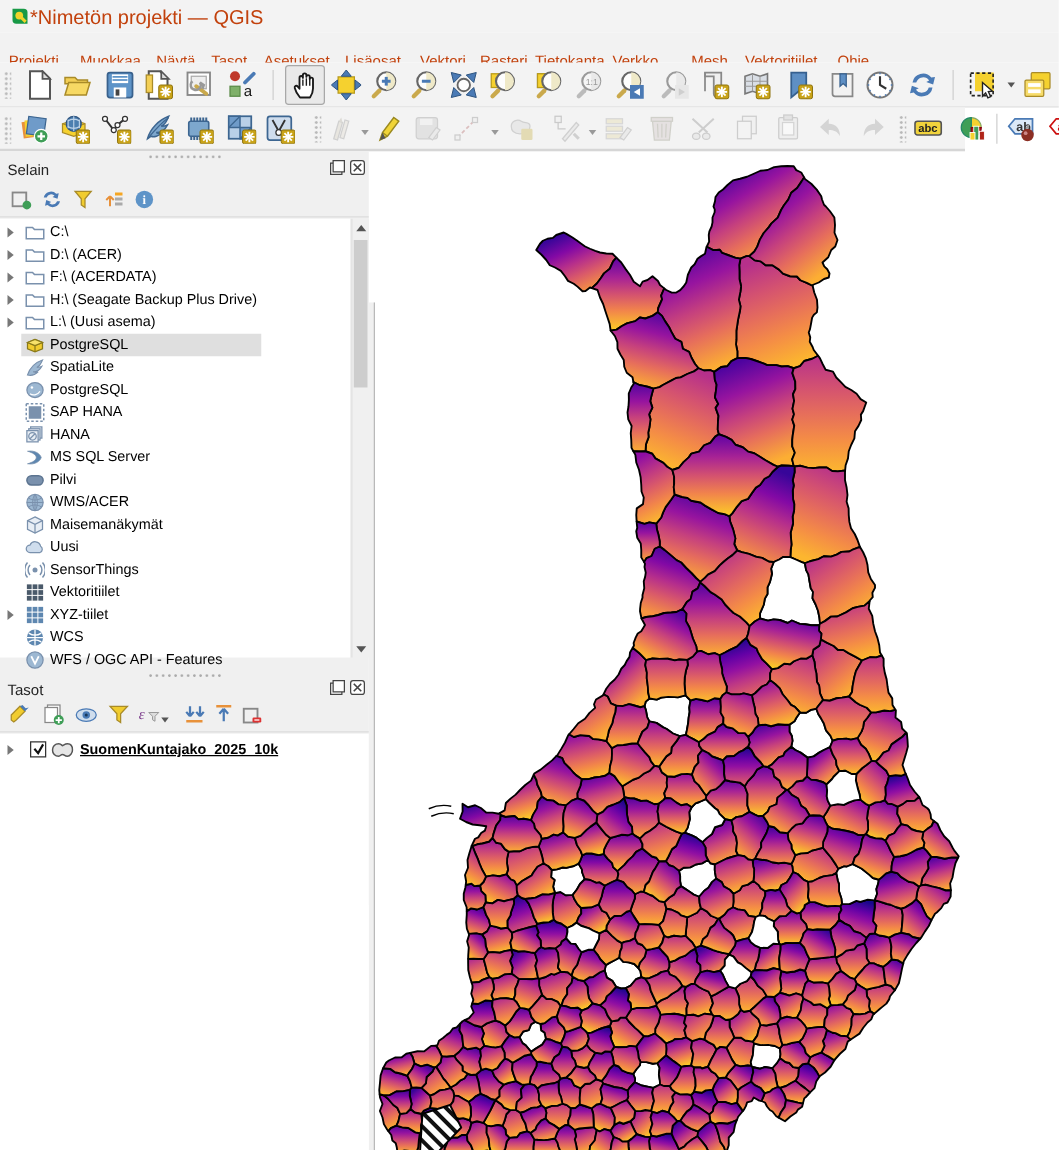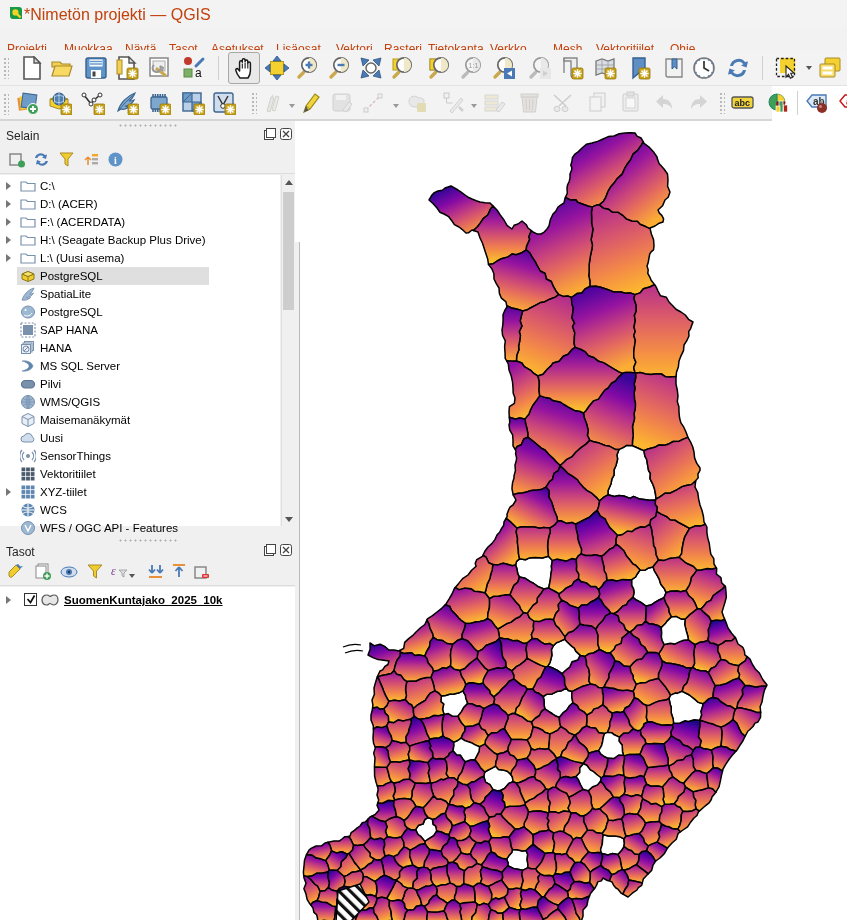--- a/index.html
+++ b/index.html
@@ -608,21 +608,21 @@
       </svg>
       <div class="trow" style="left:40px;top:236px">MS SQL Server</div>
       <svg style="position:absolute;left:20px;top:255px" width="16" height="16" viewBox="0 0 16 16">
         <rect x="1.5" y="4.5" width="13" height="7.5" rx="3.75" fill="#7a91ad" stroke="#5c7490" stroke-width="1.2"></rect>
       </svg>
       <div class="trow" style="left:40px;top:254px">Pilvi</div>
       <svg style="position:absolute;left:20px;top:273px" width="16" height="16" viewBox="0 0 16 16">
         <circle cx="8" cy="8" r="6.5" fill="#9db8d2" stroke="#7a91ad"></circle>
         <path d="M8 1.5v13M1.5 8h13M3 4.5c3 2 7 2 10 0M3 11.5c3-2 7-2 10 0M8 1.5c-2.5 3-2.5 10 0 13M8 1.5c2.5 3 2.5 10 0 13" fill="none" stroke="#7a91ad" stroke-width="0.8"></path>
       </svg>
-      <div class="trow" style="left:40px;top:272px">WMS/QGIS</div>
+      <div class="trow" style="left:40px;top:272px">WMS/ACER</div>
       <svg style="position:absolute;left:20px;top:291px" width="16" height="16" viewBox="0 0 16 16">
         <path d="M8 1.5l6 3v7l-6 3-6-3v-7z" fill="#e8eef5" stroke="#7a91ad"></path>
         <path d="M2 4.5l6 3 6-3M8 7.5v7" fill="none" stroke="#7a91ad"></path>
       </svg>
       <div class="trow" style="left:40px;top:290px">Maisemanäkymät</div>
       <svg style="position:absolute;left:20px;top:309px" width="16" height="16" viewBox="0 0 16 16">
         <path d="M4 12a3 3 0 0 1 0-6 4.5 4.5 0 0 1 8.5 1A2.8 2.8 0 0 1 12 12z" fill="#cfdded" stroke="#7a91ad"></path>
       </svg>
       <div class="trow" style="left:40px;top:308px">Uusi</div>
       <svg style="position:absolute;left:20px;top:327px" width="16" height="16" viewBox="0 0 16 16">

